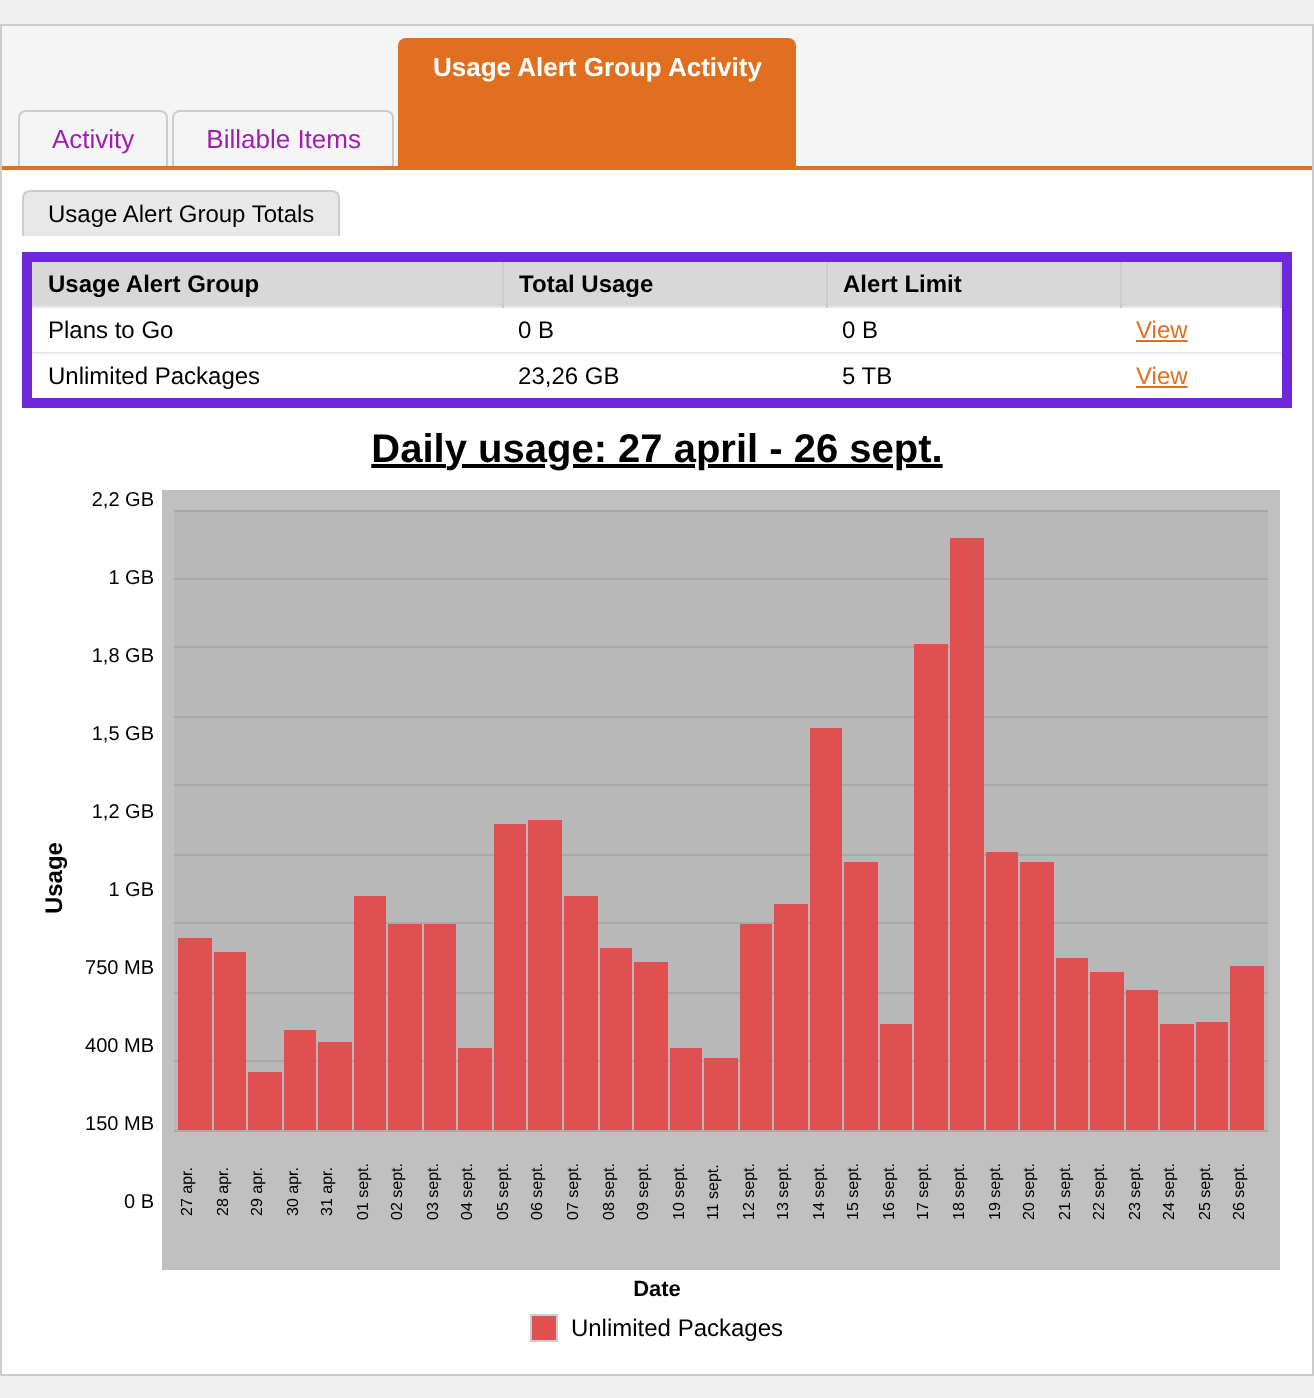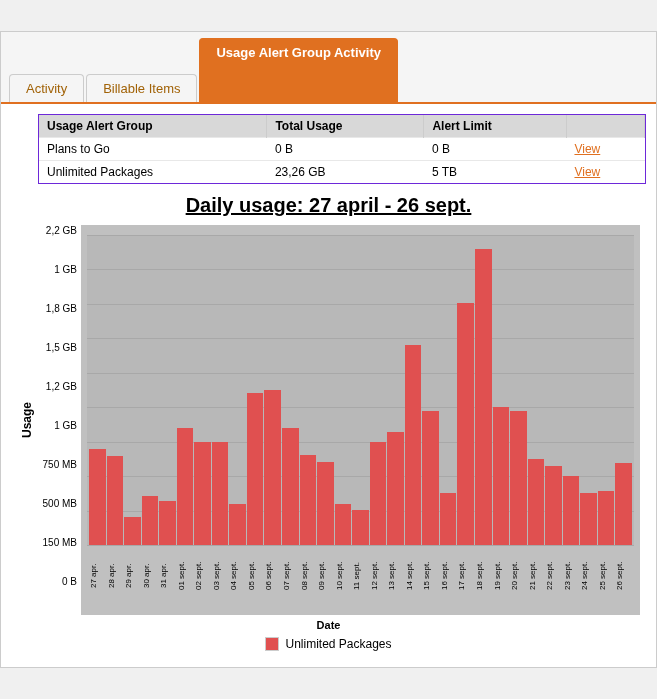--- a/index.html
+++ b/index.html
@@ -1,25 +1,25 @@
 <!DOCTYPE html>
 <html><head>
   <meta charset="utf-8">
   <style>
     * { box-sizing: border-box; margin: 0; padding: 0; }
     body { font-family: Arial, sans-serif; font-size: 12px; background: #f0f0f0; display: flex; justify-content: center; align-items: center; min-height: 100vh; }
     .container { width: 657px; background: #fff; border: 1px solid #ccc; }
     .tabs { display: flex; background: #f5f5f5; border-bottom: 2px solid #e07020; padding: 6px 8px 0 8px; gap: 2px; }
     .tab { padding: 6px 16px; border: 1px solid #ccc; border-bottom: none; border-radius: 4px 4px 0 0; cursor: pointer; background: #f5f5f5; color: #333; font-size: 13px; }
     .tab.active { background: #e07020; color: #fff; border-color: #e07020; font-weight: bold; }
-    .tab.inactive { background: #f5f5f5; color: #a16207; margin-top: 36px; }
+    .tab.inactive { background: #f5f5f5; color: #a21caf; margin-top: 36px; }
     .content { padding: 10px; }
     .sub-tabs { margin-bottom: 8px; }
     .sub-tab { display: inline-block; padding: 4px 12px; border: 1px solid #ccc; border-bottom: none; border-radius: 4px 4px 0 0; background: #e8e8e8; font-size: 12px; cursor: pointer; }
-    .table-wrapper { border: 1px solid #6d28d9; margin-bottom: 10px; margin-left: 27px; }
+    .table-wrapper { border: 5px solid #6d28d9; margin-bottom: 10px; }
     table { width: 100%; border-collapse: collapse; }
     thead tr { background: #d8d8d8; }
     th { text-align: left; padding: 4px 8px; font-weight: bold; font-size: 12px; border-right: 1px solid #ccc; }
     td { padding: 4px 8px; border-top: 1px solid #e8e8e8; font-size: 12px; }
     td.view-link { color: #e07020; cursor: pointer; text-decoration: underline; }
     .chart-title { text-align: center; font-size: 20px; font-weight: bold; margin: 8px 0; text-decoration: underline; }
     .legend { display: flex; justify-content: center; align-items: center; gap: 6px; margin: 6px 0; }
     .legend-box { width: 14px; height: 14px; background: #e05050; border: 1px solid #ccc; }
     .legend-label { font-size: 12px; }
   </style>
@@ -29,20 +29,23 @@
 <div class="container">
 
   <div class="tabs">
     <div class="tab inactive">Activity</div>
     <div class="tab inactive">Billable Items</div>
     <div class="tab active">Usage Alert Group Activity</div>
   </div>
 
   <div class="content">
 
+    <div class="sub-tabs">
+      <div class="sub-tab">Usage Alert Group Totals</div>
+    </div>
 
     <div class="table-wrapper">
       <table>
         <thead>
           <tr>
             <th>Usage Alert Group</th>
             <th>Total Usage</th>
             <th>Alert Limit</th>
             <th></th>
           </tr>
@@ -73,21 +76,21 @@
       </div>
 
       <div style="width:44px; display:flex; flex-direction:column; justify-content:flex-start; align-items:flex-end; padding: 0 4px 28px 0; font-size:10px;gap:28px;" id="y-axis-ticks">
       <div>2,2 GB</div>
           <div>1 GB</div>
           <div>1,8 GB</div>
           <div>1,5 GB</div>
           <div>1,2 GB</div>
           <div>1 GB</div>
           <div>750 MB</div>
-          <div>500 MB</div>
+          <div>400 MB</div>
           <div>150 MB</div>
           <div>0 B</div>
         </div>
 
       <div style="flex:1; background:#c0c0c0; padding:10px 6px 0 6px; position:relative;">
         <div style="position:relative; height:310px; background:#b8b8b8;">
 
           <div id="gridlines-container" style="position:absolute; top:0; left:0; right:0; bottom:0; pointer-events:none;">
               <div style="position: absolute; left: 0px; right: 0px; top: 0%; border-top: 1px solid rgb(168, 168, 168);"></div>
               <div style="position: absolute; left: 0px; right: 0px; top: 11.1111%; border-top: 1px solid rgb(168, 168, 168);"></div>

